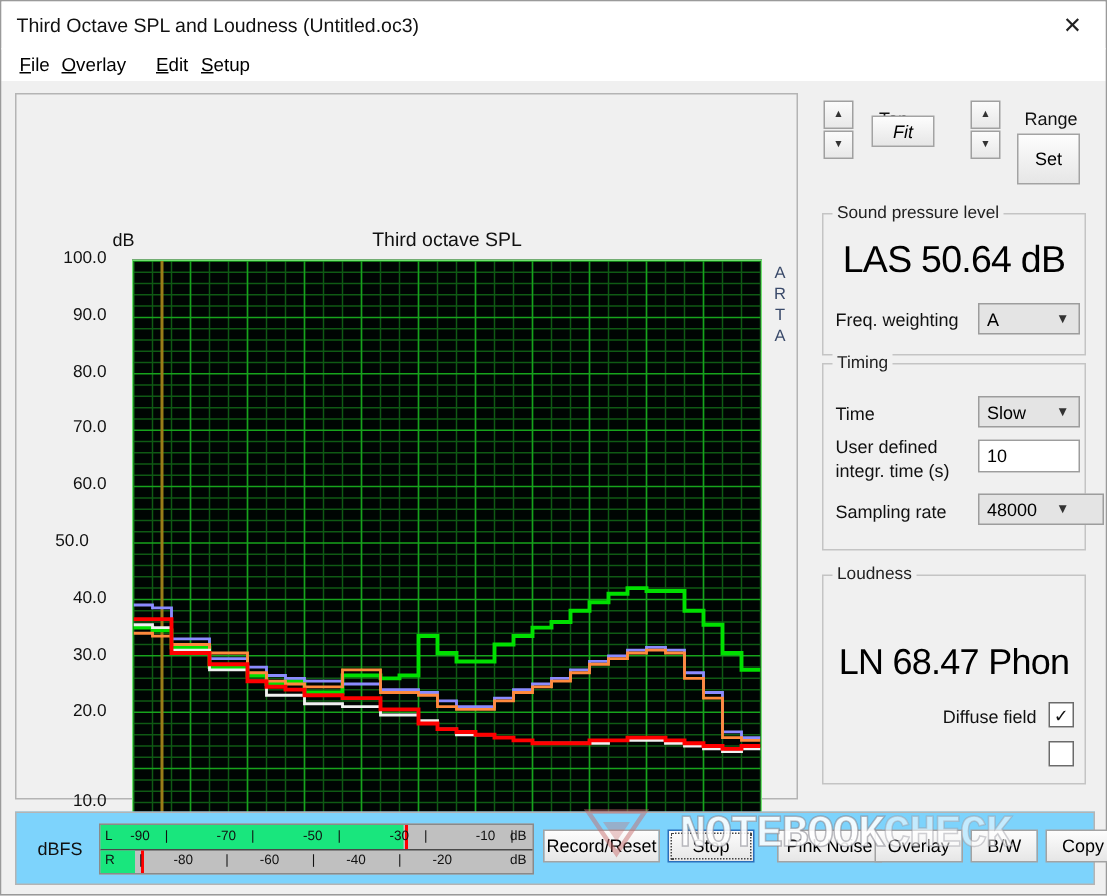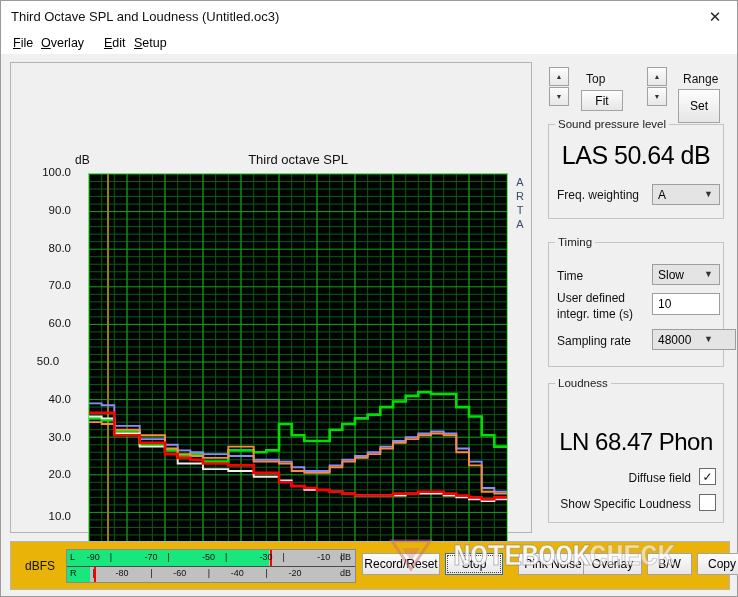--- a/index.html
+++ b/index.html
@@ -54,21 +54,21 @@
     font-family:"Liberation Sans",sans-serif;font-size:12px;color:#000;
     box-sizing:border-box;border:1px solid #9d9d9d;
   }
   select.ui{background:#e4e4e4;-webkit-appearance:none;appearance:none;padding-left:5px;}
   .selwrap{position:absolute;}
   .selwrap .chev{position:absolute;right:7px;top:50%;transform:translateY(-60%);pointer-events:none;font-size:9px;color:#333;}
   input.ui{background:#fff;padding-left:5px;}
   .chk{position:absolute;width:17px;height:17px;background:#fff;border:1px solid #6b6b6b;box-sizing:border-box;display:flex;align-items:center;justify-content:center;font-size:12px;color:#111;cursor:pointer;}
 
   
-  .bottombar{position:absolute;left:9px;top:540px;width:720px;height:49px;background:#eab308;border:1px solid #b4b4b4;box-sizing:border-box;}
+  .bottombar{position:absolute;left:9px;top:540px;width:720px;height:49px;background:#7dd3fc;border:1px solid #b4b4b4;box-sizing:border-box;}
   .dbfs-label{position:absolute;left:14px;top:17px;font-size:12px;color:#111;}
   .meter{position:absolute;left:55px;top:7px;width:290px;height:34px;background:#c0c0c0;border:1px solid #8a8a8a;box-sizing:border-box;}
   .meterrow{position:absolute;left:0;width:288px;height:16px;}
   .meterrow.l{top:0;border-bottom:1px solid #4a4a4a;height:16px;}
   .meterrow.r{top:17px;height:15px;}
   .fill{position:absolute;left:0;top:0;height:100%;background:#19e67d;}
   .peak{position:absolute;top:0;width:2px;height:100%;background:#ff0000;}
   .mtick{position:absolute;font-size:9px;color:#111;top:2px;}
   .mtick.r{top:1px;}
   .mbar{position:absolute;font-size:9px;color:#111;}
@@ -210,21 +210,21 @@
           <path d="M0,248.16 L12.666666666666668,248.16L12.666666666666668,250.04 L25.333333333333336,250.04L25.333333333333336,255.68 L38,255.68L38,255.68 L50.66666666666667,255.68L50.66666666666667,261.32 L63.333333333333336,261.32L63.333333333333336,261.32 L76,261.32L76,274.48 L88.66666666666667,274.48L88.66666666666667,280.12 L101.33333333333334,280.12L101.33333333333334,282 L113.99999999999999,282L113.99999999999999,283.88 L126.66666666666667,283.88L126.66666666666667,283.88 L139.33333333333331,283.88L139.33333333333331,272.6 L152,272.6L152,272.6 L164.66666666666666,272.6L164.66666666666666,287.64 L177.33333333333334,287.64L177.33333333333334,287.64 L190,287.64L190,289.52 L202.66666666666669,289.52L202.66666666666669,297.04 L215.33333333333331,297.04L215.33333333333331,298.92 L227.99999999999997,298.92L227.99999999999997,298.92 L240.66666666666669,298.92L240.66666666666669,293.28 L253.33333333333334,293.28L253.33333333333334,287.64 L266,287.64L266,283.88 L278.66666666666663,283.88L278.66666666666663,280.12 L291.33333333333337,280.12L291.33333333333337,274.48 L304,274.48L304,268.84000000000003 L316.6666666666667,268.84000000000003L316.6666666666667,265.08000000000004 L329.3333333333333,265.08000000000004L329.3333333333333,261.32 L342,261.32L342,259.44 L354.6666666666667,259.44L354.6666666666667,261.32 L367.3333333333333,261.32L367.3333333333333,278.24 L380,278.24L380,291.4 L392.6666666666667,291.4L392.6666666666667,317.72 L405.33333333333337,317.72L405.33333333333337,319.6 L418,319.6" fill="none" stroke="#ff8a3d" stroke-width="1.9"></path>
           <path d="M0,242.52 L12.666666666666668,242.52L12.666666666666668,244.4 L25.333333333333336,244.4L25.333333333333336,259.44 L38,259.44L38,259.44 L50.66666666666667,259.44L50.66666666666667,272.6 L63.333333333333336,272.6L63.333333333333336,272.6 L76,272.6L76,280.12 L88.66666666666667,280.12L88.66666666666667,289.52 L101.33333333333334,289.52L101.33333333333334,289.52 L113.99999999999999,289.52L113.99999999999999,295.15999999999997 L126.66666666666667,295.15999999999997L126.66666666666667,295.15999999999997 L139.33333333333331,295.15999999999997L139.33333333333331,297.04 L152,297.04L152,297.04 L164.66666666666666,297.04L164.66666666666666,302.68 L177.33333333333334,302.68L177.33333333333334,302.68 L190,302.68L190,306.44 L202.66666666666669,306.44L202.66666666666669,312.08 L215.33333333333331,312.08L215.33333333333331,315.84 L227.99999999999997,315.84L227.99999999999997,315.84 L240.66666666666669,315.84L240.66666666666669,317.72 L253.33333333333334,317.72L253.33333333333334,319.6 L266,319.6L266,321.48 L278.66666666666663,321.48L278.66666666666663,321.48 L291.33333333333337,321.48L291.33333333333337,321.48 L304,321.48L304,321.48 L316.6666666666667,321.48L316.6666666666667,319.6 L329.3333333333333,319.6L329.3333333333333,319.6 L342,319.6L342,319.6 L354.6666666666667,319.6L354.6666666666667,321.48 L367.3333333333333,321.48L367.3333333333333,323.36 L380,323.36L380,325.24 L392.6666666666667,325.24L392.6666666666667,327.12 L405.33333333333337,327.12L405.33333333333337,325.24 L418,325.24" fill="none" stroke="#f0f0f0" stroke-width="1.9"></path>
           <path d="M0,238.76 L12.666666666666668,238.76L12.666666666666668,238.76 L25.333333333333336,238.76L25.333333333333336,261.32 L38,261.32L38,261.32 L50.66666666666667,261.32L50.66666666666667,268.84000000000003 L63.333333333333336,268.84000000000003L63.333333333333336,268.84000000000003 L76,268.84000000000003L76,280.12 L88.66666666666667,280.12L88.66666666666667,283.88 L101.33333333333334,283.88L101.33333333333334,285.76 L113.99999999999999,285.76L113.99999999999999,289.52 L126.66666666666667,289.52L126.66666666666667,289.52 L139.33333333333331,289.52L139.33333333333331,291.4 L152,291.4L152,291.4 L164.66666666666666,291.4L164.66666666666666,298.92 L177.33333333333334,298.92L177.33333333333334,298.92 L190,298.92L190,308.32 L202.66666666666669,308.32L202.66666666666669,312.08 L215.33333333333331,312.08L215.33333333333331,313.96 L227.99999999999997,313.96L227.99999999999997,315.84 L240.66666666666669,315.84L240.66666666666669,317.72 L253.33333333333334,317.72L253.33333333333334,319.6 L266,319.6L266,321.48 L278.66666666666663,321.48L278.66666666666663,321.48 L291.33333333333337,321.48L291.33333333333337,321.48 L304,321.48L304,319.6 L316.6666666666667,319.6L316.6666666666667,319.6 L329.3333333333333,319.6L329.3333333333333,317.72 L342,317.72L342,317.72 L354.6666666666667,317.72L354.6666666666667,319.6 L367.3333333333333,319.6L367.3333333333333,321.48 L380,321.48L380,323.36 L392.6666666666667,323.36L392.6666666666667,325.24 L405.33333333333337,325.24L405.33333333333337,323.36 L418,323.36" fill="none" stroke="#ff0000" stroke-width="2.6"></path>
         </svg>
     </div>
 
     <div class="arta">A<br>R<br>T<br>A</div>
 
     <div id="ylabels">
         <div class="ylab" style="left: 14px; top: 481px;">0.0</div>
-        <div class="ylab" style="left: 14px; top: 447px;">10.0</div>
+        <div class="ylab" style="left: 14px; top: 465px;">10.0</div>
         <div class="ylab" style="left: 14px; top: 405.4px;">20.0</div>
         <div class="ylab" style="left: 14px; top: 367.6px;">30.0</div>
         <div class="ylab" style="left: 14px; top: 329.8px;">40.0</div>
         <div class="ylab" style="left: 14px; top: 292px; text-align: center;">50.0</div>
         <div class="ylab" style="left: 14px; top: 254.2px;">60.0</div>
         <div class="ylab" style="left: 14px; top: 216.4px;">70.0</div>
         <div class="ylab" style="left: 14px; top: 178.6px;">80.0</div>
         <div class="ylab" style="left: 14px; top: 140.8px;">90.0</div>
         <div class="ylab" style="left: 14px; top: 103px;">100.0</div>
       </div>
@@ -246,30 +246,30 @@
     <div class="freqband-txt">Frequency band (Hz)</div>
   </div>
 
   <div class="rightcol">
 
     <div class="spin" style="left:7px;top:5px;">
       <div class="up">▲</div>
       <div class="dn">▼</div>
     </div>
     <div class="smalllabel" style="left:44px;top:10px;">Top</div>
-    <div class="btn" style="position:absolute;left:39px;top:28px;width:42px;height:21px;">Fit</div>
+    <div class="btn" style="position:absolute;left:39px;top:15px;width:42px;height:21px;font-style:italic;">Fit</div>
 
     <div class="spin" style="left:105px;top:5px;">
       <div class="up">▲</div>
       <div class="dn">▼</div>
     </div>
     <div class="smalllabel" style="left:141px;top:10px;">Range</div>
     <div class="btn" style="position:absolute;left:136px;top:27px;width:42px;height:34px;">Set</div>
 
-    <div class="group" style="left:6px;top:62px;width:176px;height:95px;">
+    <div class="group" style="left:6px;top:80px;width:176px;height:95px;">
       <div class="group-title">Sound pressure level</div>
       <div class="bigval" style="top:16px;font-size:25px;">LAS 50.64 dB</div>
       <div class="smalllabel" style="left:8px;top:63px;">Freq. weighting</div>
       <div class="selwrap" style="left:103px;top:59px;width:68px;height:21px;">
         <select class="ui" style="width:68px;height:21px;" id="sel-weighting"><option>A</option><option>B</option><option>C</option><option>Z</option></select>
         <span class="chev">▼</span>
       </div>
     </div>
 
     <div class="group" style="left:6px;top:180px;width:176px;height:125px;">
@@ -292,21 +292,20 @@
       </div>
     </div>
 
     <div class="group" style="left:6px;top:321px;width:176px;height:140px;">
       <div class="group-title">Loudness</div>
       <div class="bigval" style="top:44px;font-size:24px;">LN 68.47 Phon</div>
 
       <div class="smalllabel" style="right:32px;top:87px;">Diffuse field</div>
       <div class="chk" style="left:150px;top:84px;">✓</div>
 
-      <div class="smalllabel" style="right:32px;top:113px;">Show Specific Loudness</div>
       <div class="chk" style="left:150px;top:110px;"></div>
     </div>
   </div>
 
   <div class="bottombar">
     <div class="dbfs-label">dBFS</div>
 
     <div class="meter">
       <div class="meterrow l">
         <div class="fill" id="fill-l" style="width: 70%;"></div>

